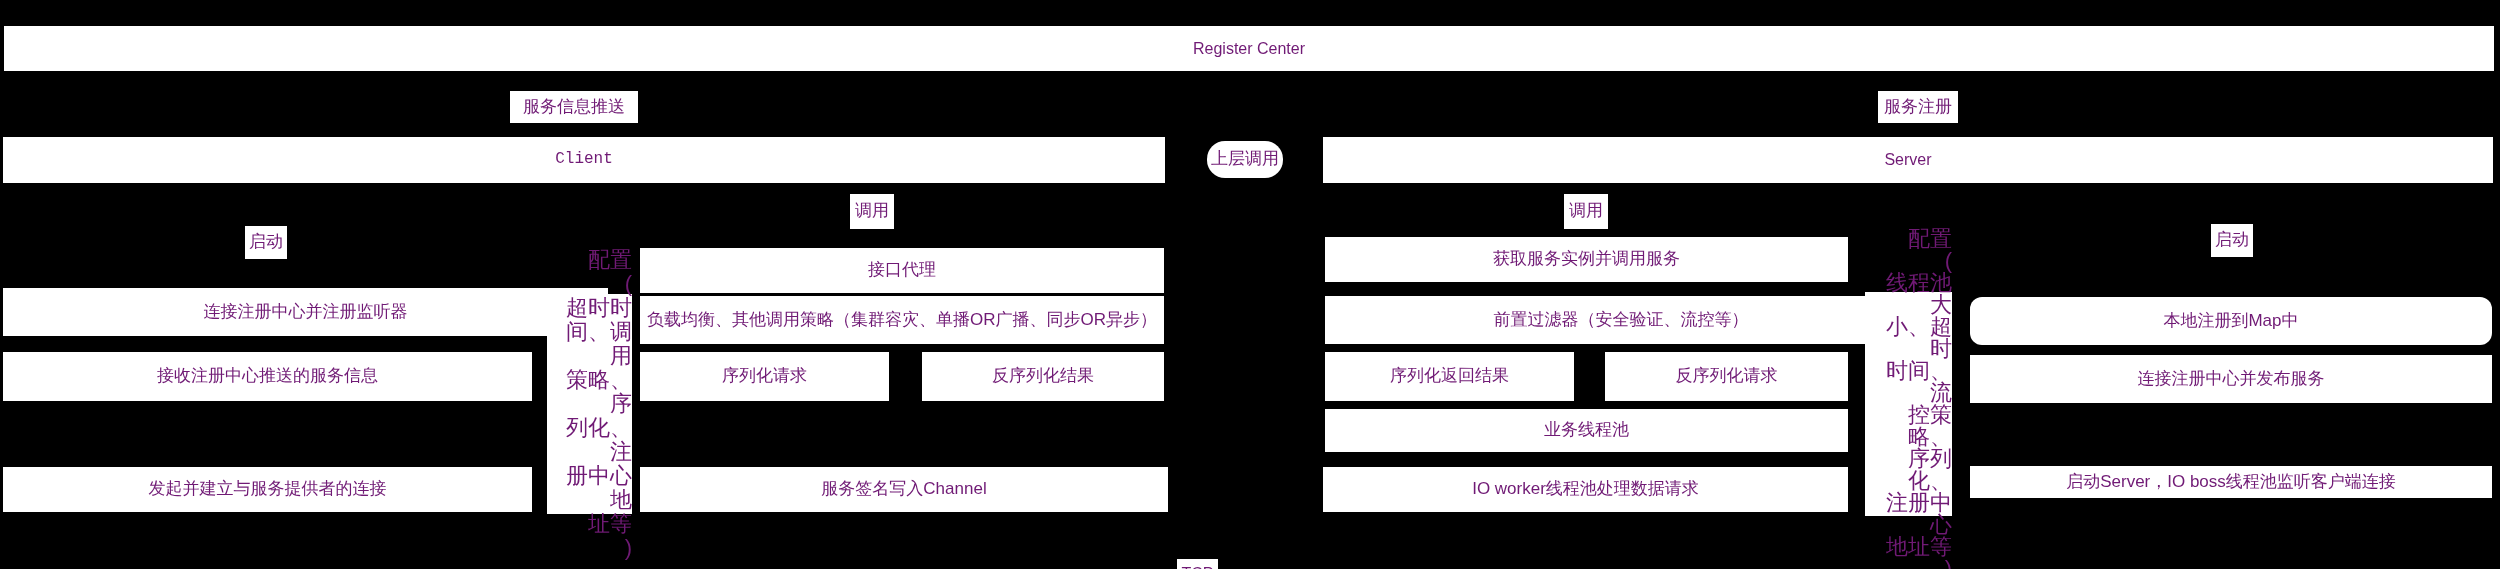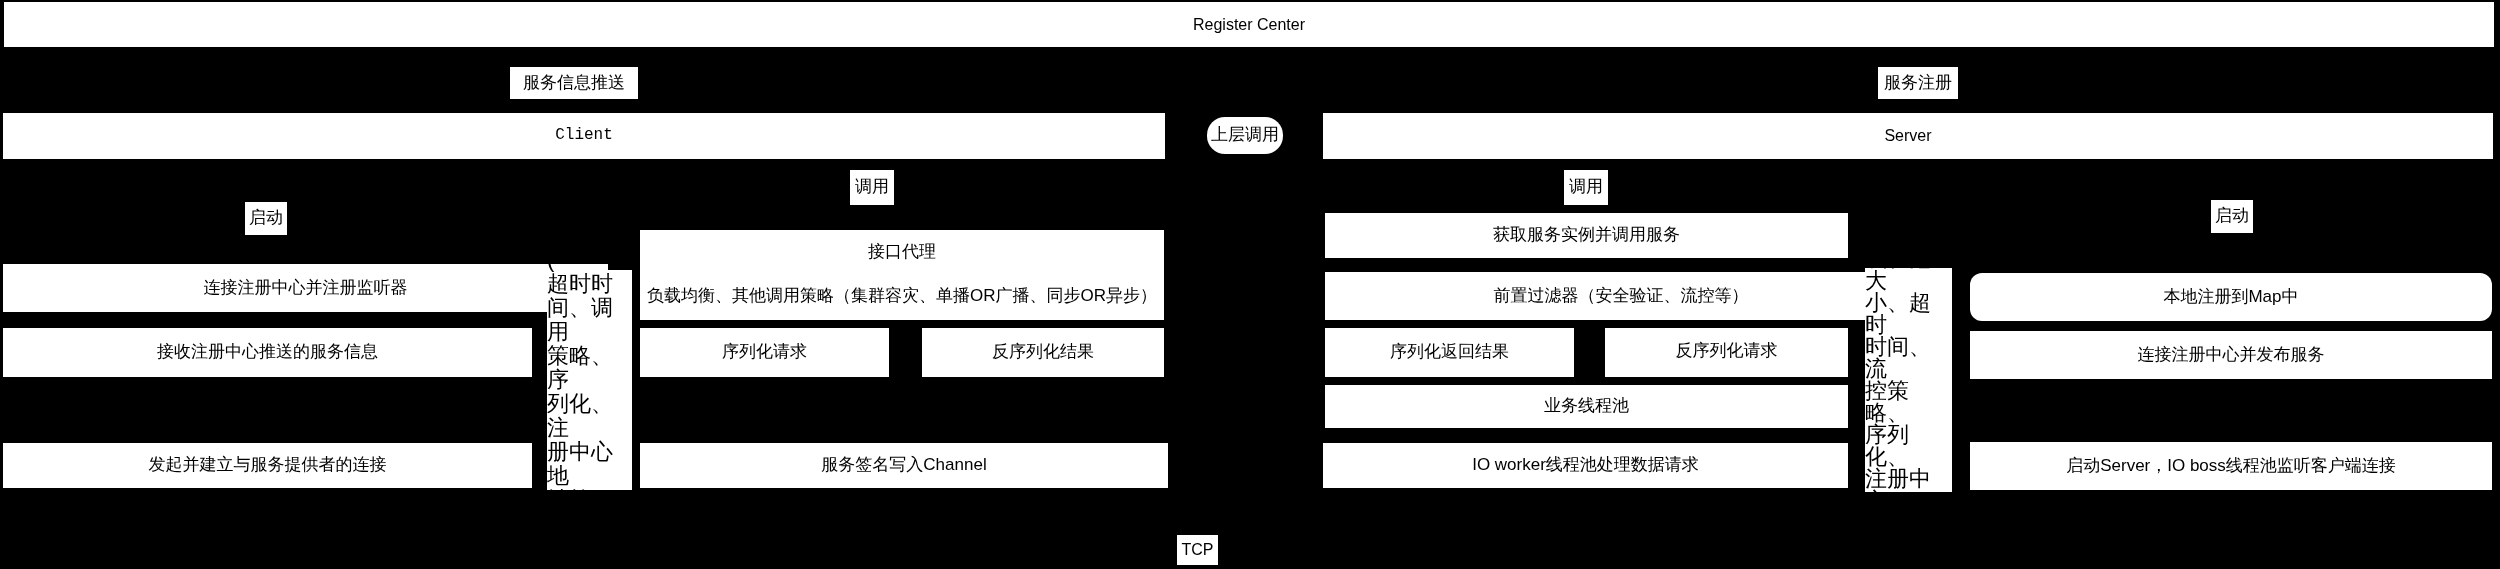--- a/index.html
+++ b/index.html
@@ -7,29 +7,30 @@
     position: relative;
     width: 2500px;
     height: 569px;
     background: #000000;
     font-family: "Liberation Sans", "DejaVu Sans", sans-serif;
     overflow: hidden;
   }
   .box {
     position: absolute;
     background: #ffffff;
-    color: #000000;
+    color: #701a75;
     display: flex;
     align-items: center;
     justify-content: center;
-    text-align: left;
+    text-align: right;
     font-size: 17px;
     line-height: 1.2;
     box-sizing: border-box;
     white-space: nowrap;
+    margin-top: 24px;
   }
   .latin { font-size: 16px; }
   .config {
     white-space: pre-line;
     font-size: 22px;
   }
   .config-client { line-height: 24px; }
   .config-server { line-height: 22px; }
 </style>
 </head>
@@ -44,21 +45,21 @@
 
   <div class="box latin" style="left:3px; top:113px; width:1162px; height:46px;font-family:Liberation Mono, monospace;">Client</div>
   <div class="box" style="left:1207px; top:117px; width:76px; height:37px;border-radius:18px;">上层调用</div>
   <div class="box latin" style="left:1323px; top:113px; width:1170px; height:46px;">Server</div>
 
   <div class="box" style="left:850px; top:170px; width:44px; height:35px;">调用</div>
   <div class="box" style="left:1564px; top:170px; width:44px; height:35px;">调用</div>
   <div class="box" style="left:245px; top:202px; width:42px; height:33px;">启动</div>
   <div class="box" style="left:2211px; top:200px; width:42px; height:33px;">启动</div>
 
-  <div class="box" style="left:640px; top:230px; width:524px; height:45px;">接口代理</div>
+  <div class="box" style="left:640px; top:224px; width:524px; height:45px;">接口代理</div>
   <div class="box" style="left:640px; top:272px; width:524px; height:48px;">负载均衡、其他调用策略（集群容灾、单播OR广播、同步OR异步）</div>
   <div class="box" style="left:640px; top:328px; width:249px; height:49px;">序列化请求</div>
   <div class="box" style="left:922px; top:328px; width:242px; height:49px;">反序列化结果</div>
   <div class="box" style="left:640px; top:443px; width:528px; height:45px;">服务签名写入Channel</div>
 
   <div class="box" style="left:3px; top:264px; width:605px; height:48px;">连接注册中心并注册监听器</div>
   <div class="box" style="left:3px; top:328px; width:529px; height:49px;">接收注册中心推送的服务信息</div>
   <div class="box" style="left:3px; top:443px; width:529px; height:45px;">发起并建立与服务提供者的连接</div>
 
   <div class="box config config-client" style="left:547px; top:270px; width:85px; height:220px;">配置
@@ -67,34 +68,34 @@
 间、调用
 策略、序
 列化、注
 册中心地
 址等
 )</div>
 
   <div class="box" style="left:1325px; top:213px; width:523px; height:45px;">获取服务实例并调用服务</div>
   <div class="box" style="left:1325px; top:272px; width:592px; height:48px;">前置过滤器（安全验证、流控等）</div>
   <div class="box" style="left:1325px; top:328px; width:249px; height:49px;">序列化返回结果</div>
-  <div class="box" style="left:1605px; top:328px; width:243px; height:49px;font-family:Liberation Mono, monospace;">反序列化请求</div>
+  <div class="box" style="left:1605px; top:328px; width:243px; height:49px;">反序列化请求</div>
   <div class="box" style="left:1325px; top:385px; width:523px; height:43px;">业务线程池</div>
   <div class="box" style="left:1323px; top:443px; width:525px; height:45px;">IO worker线程池处理数据请求</div>
 
   <div class="box config config-server" style="left:1865px; top:268px; width:87px; height:224px;">配置
 (
 线程池大
 小、超时
 时间、流
 控策略、
 序列化、
 注册中心
 地址等
 )</div>
 
   <div class="box" style="left:1970px; top:273px; width:522px; height:48px;border-radius:12px;">本地注册到Map中</div>
   <div class="box" style="left:1970px; top:331px; width:522px; height:48px;">连接注册中心并发布服务</div>
-  <div class="box" style="left:1970px; top:442px; width:522px; height:48px;">启动Server，IO boss线程池监听客户端连接</div>
+  <div class="box" style="left:1970px; top:442px; width:522px; height:32px;">启动Server，IO boss线程池监听客户端连接</div>
 
   <div class="box latin" style="left:1177px; top:535px; width:41px; height:30px;">TCP</div>
 
 </div>
 
 </body></html>

